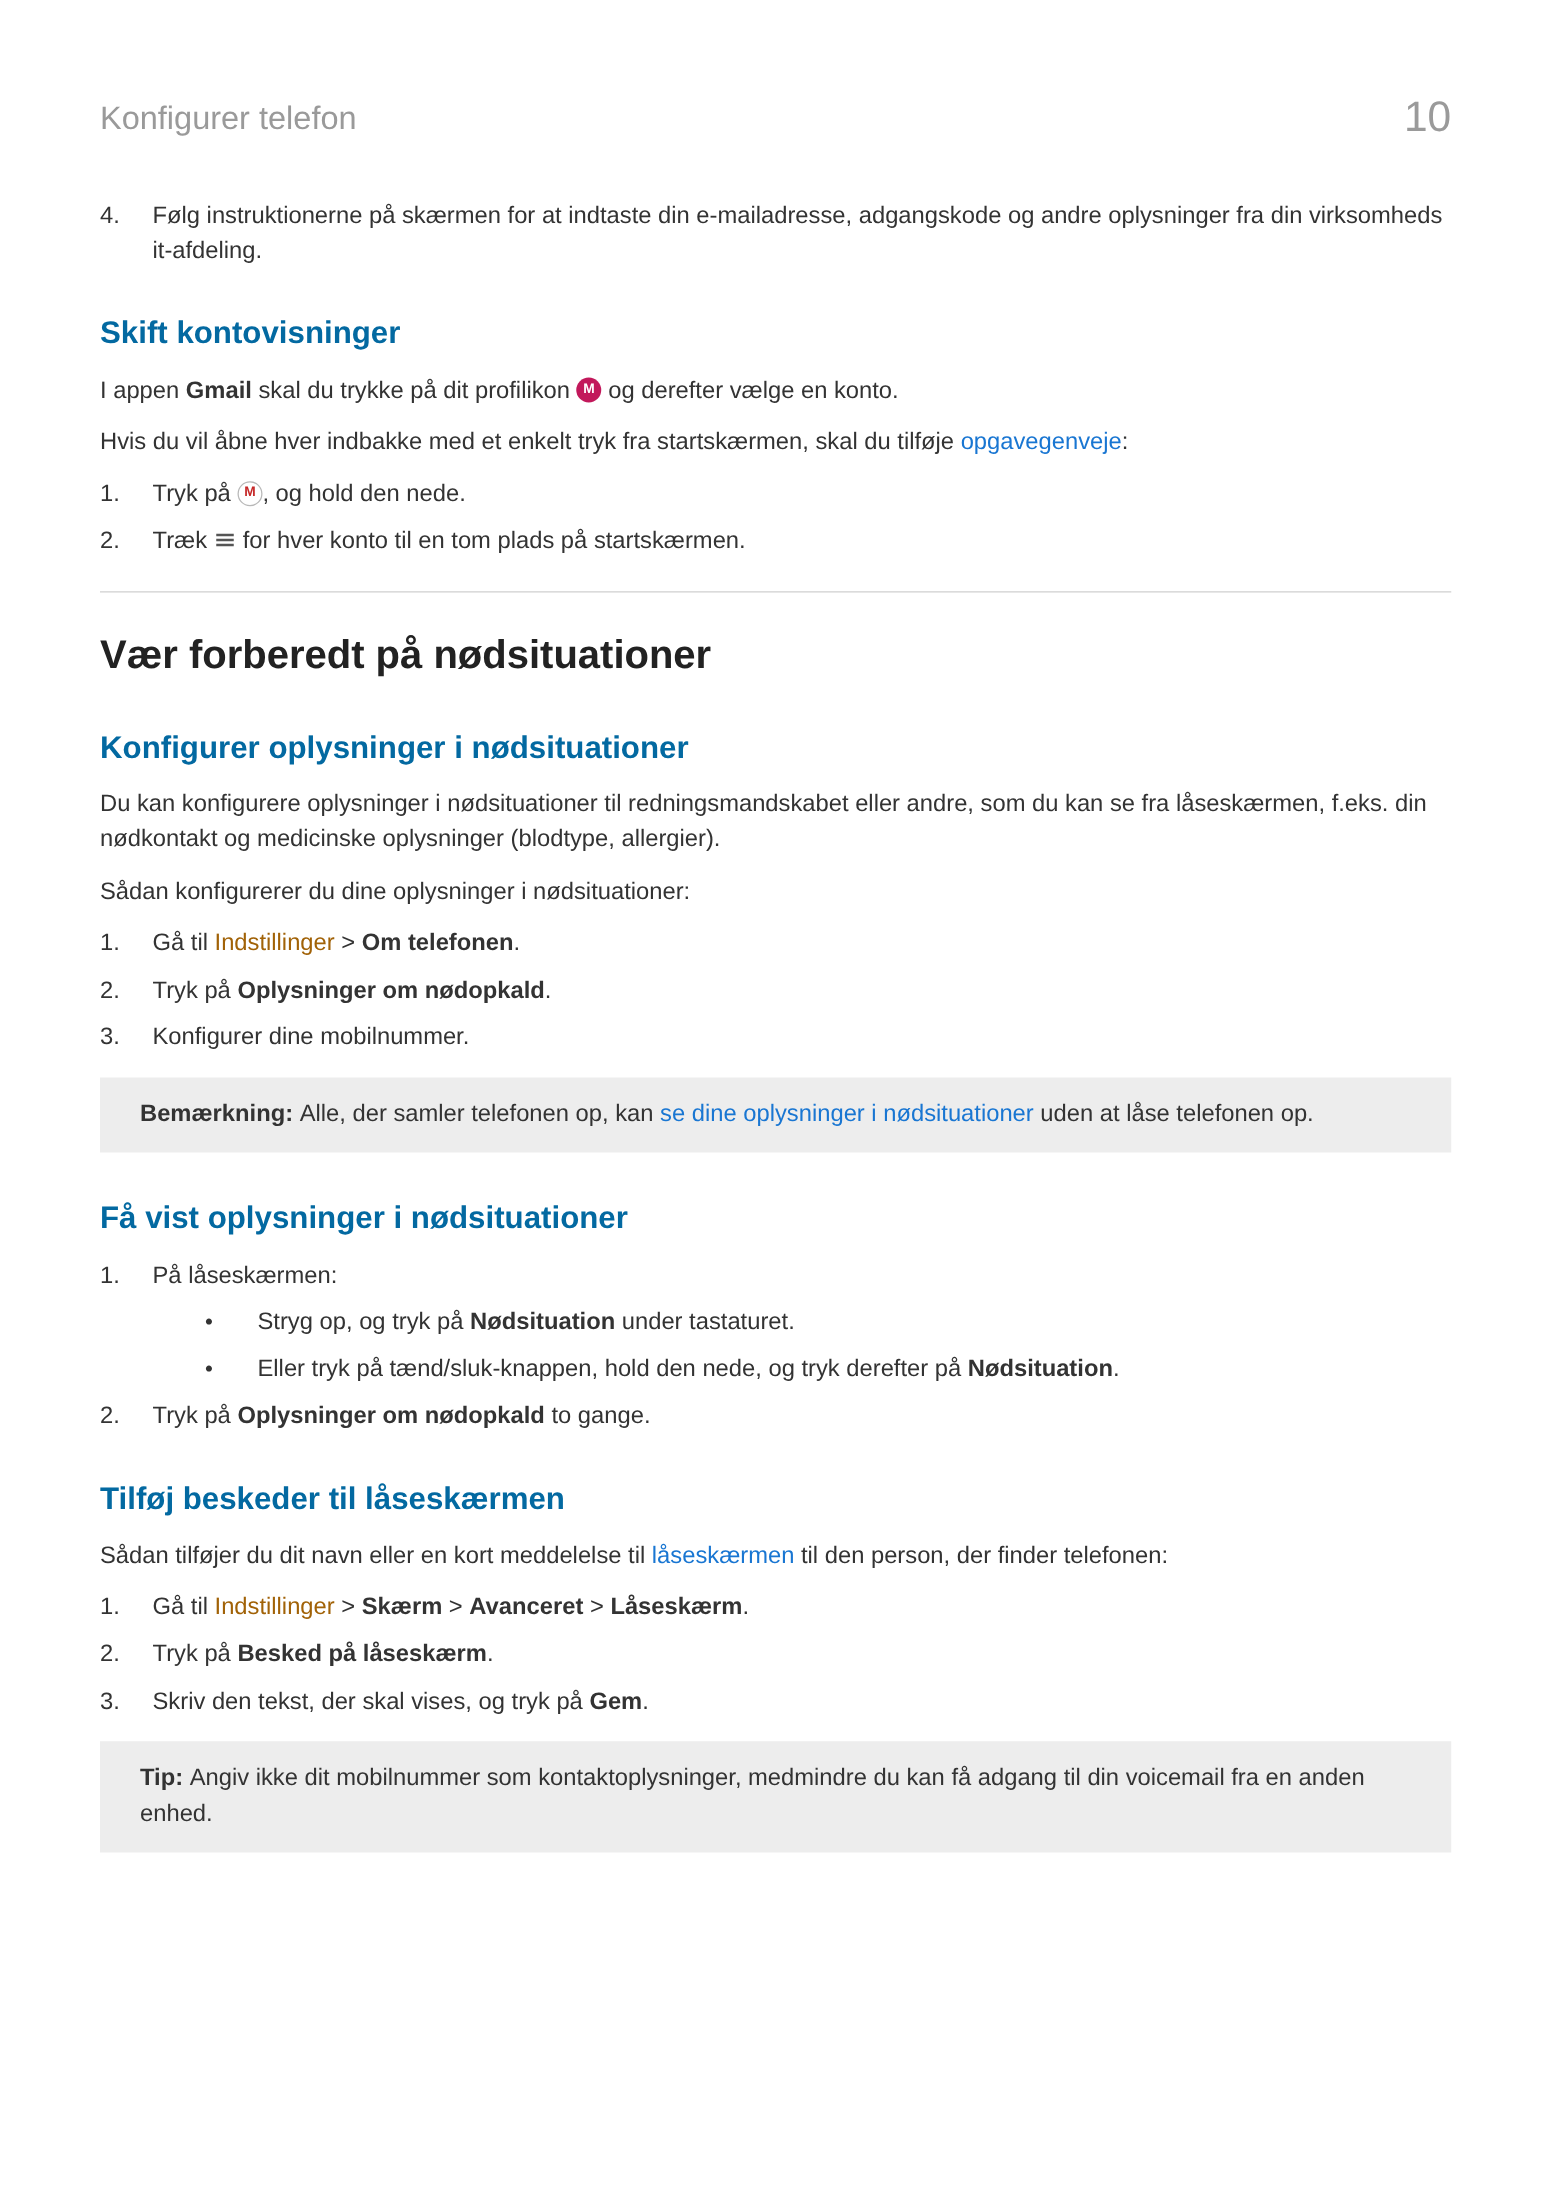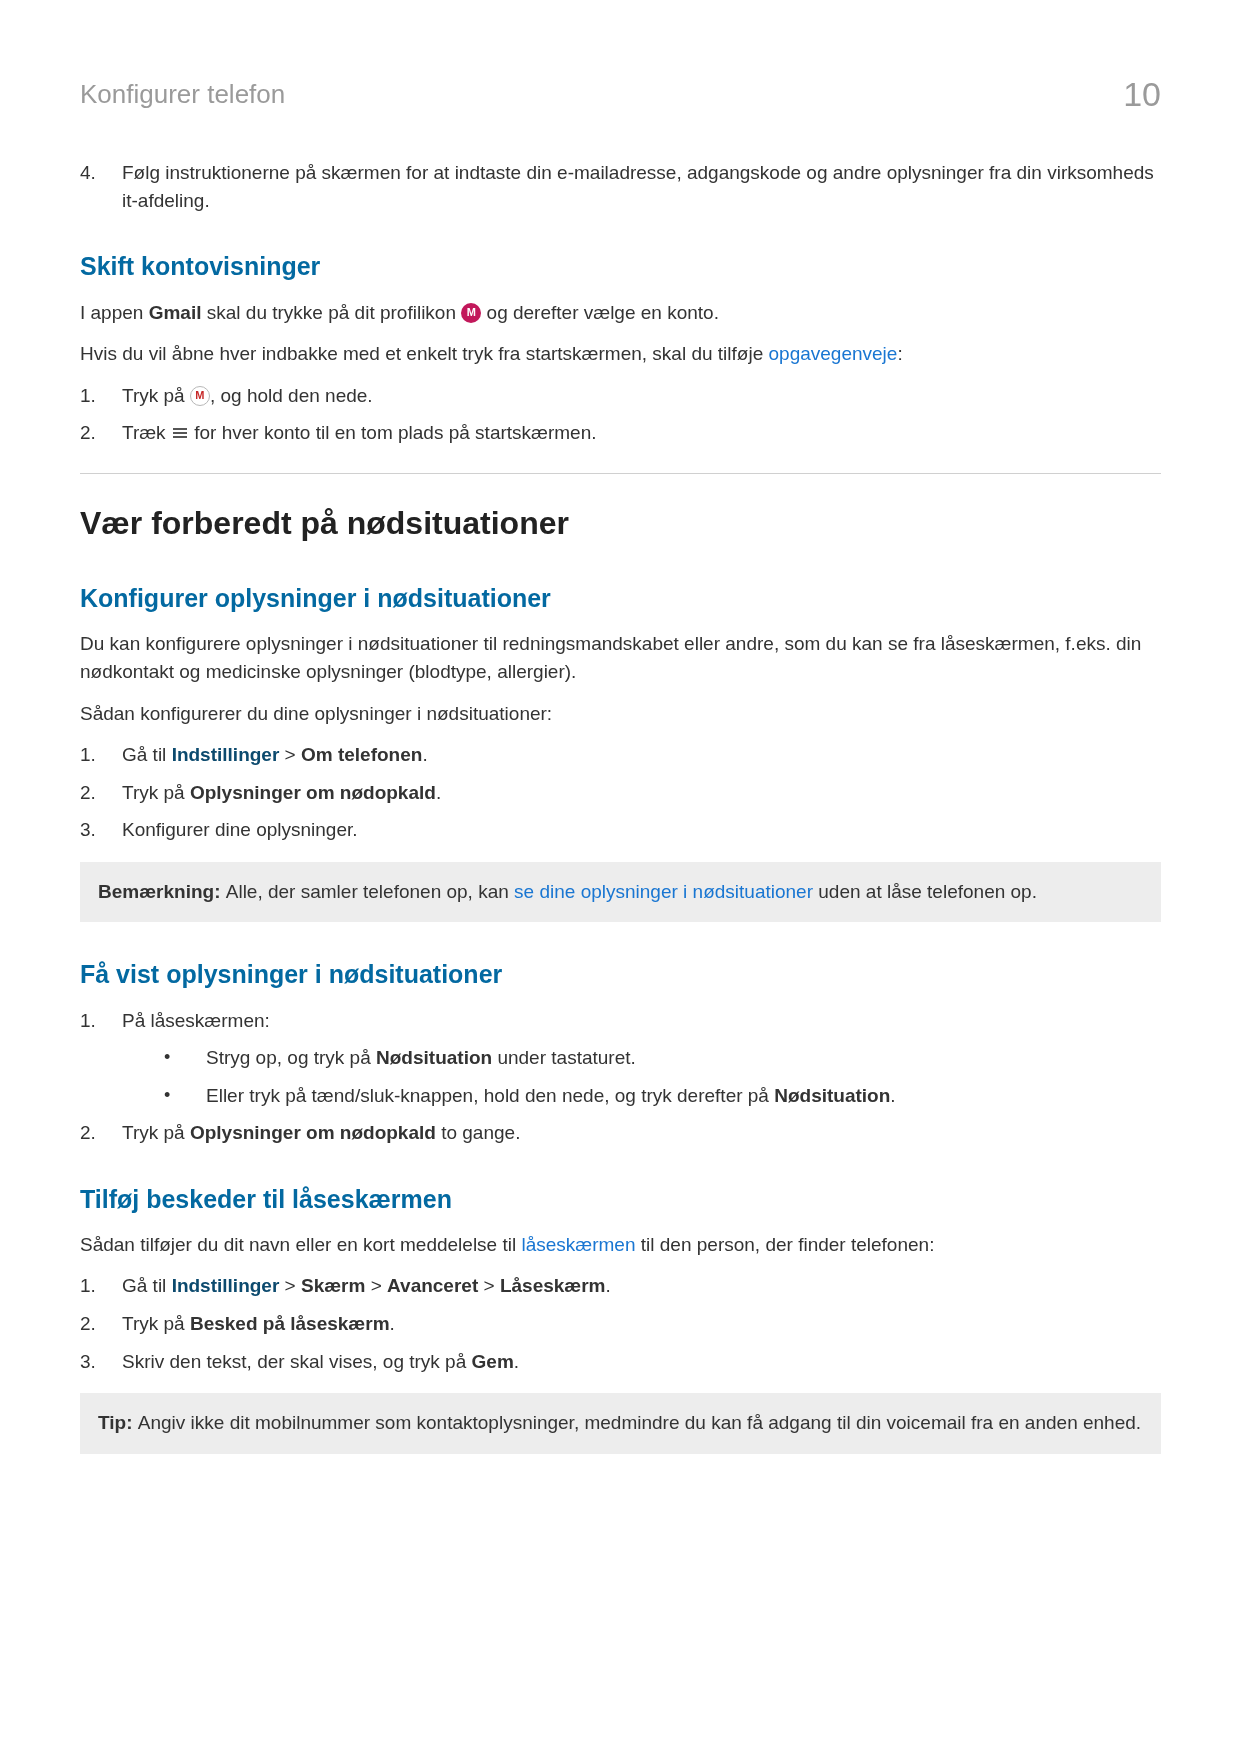--- a/index.html
+++ b/index.html
@@ -60,30 +60,30 @@
       margin: 10px 0;
     }
     ul > li::before {
       content: "•";
       position: absolute;
       left: 42px;
       top: 0;
       font-size: 18px;
     }
     .link { color: #1976d2; }
-    .link-bold { color: #0c4a6e; font-weight: 700; }
+    .link-bold { color: #a16207; font-weight: 400; }
     .bold { font-weight: 700; }
     hr {
       border: none;
       border-top: 1px solid #d0d0d0;
       margin: 26px 0 22px 0;
     }
     .note-box {
       background: #ededed;
-      padding: 16px 18px;
+      padding: 16px 32px;
       margin: 18px 0;
       line-height: 1.5;
     }
     .icon-m {
       display: inline-flex;
       align-items: center;
       justify-content: center;
       width: 20px;
       height: 20px;
       border-radius: 50%;
@@ -169,21 +169,21 @@
   <li>
     <span class="num">1.</span>
     <span>Gå til </span><span class="link-bold">Indstillinger</span><span> &gt; </span><span class="bold">Om telefonen</span><span>.</span>
   </li>
   <li>
     <span class="num">2.</span>
     <span>Tryk på </span><span class="bold">Oplysninger om nødopkald</span><span>.</span>
   </li>
   <li>
     <span class="num">3.</span>
-    <span>Konfigurer dine oplysninger.</span>
+    <span>Konfigurer dine mobilnummer.</span>
   </li>
 </ol>
 <div class="note-box">
   <span class="bold">Bemærkning: </span><span>Alle, der samler telefonen op, kan </span><span class="link">se dine oplysninger i nødsituationer</span><span> uden at låse telefonen op.</span>
 </div>
 
 <h2>Få vist oplysninger i nødsituationer</h2>
 <ol>
   <li>
     <span class="num">1.</span>

